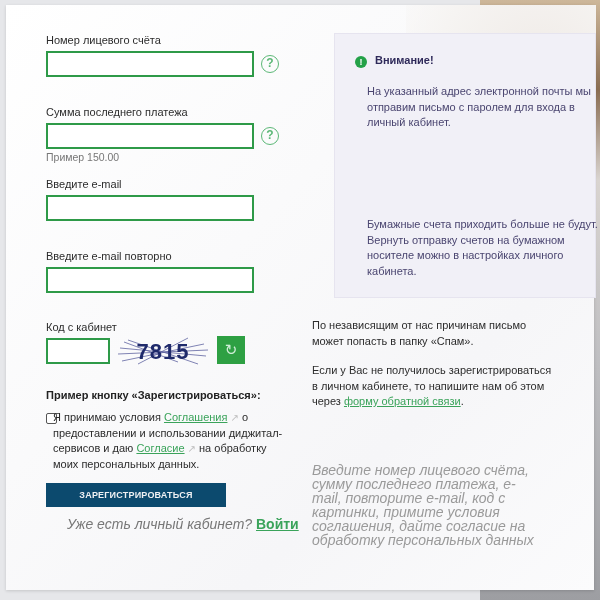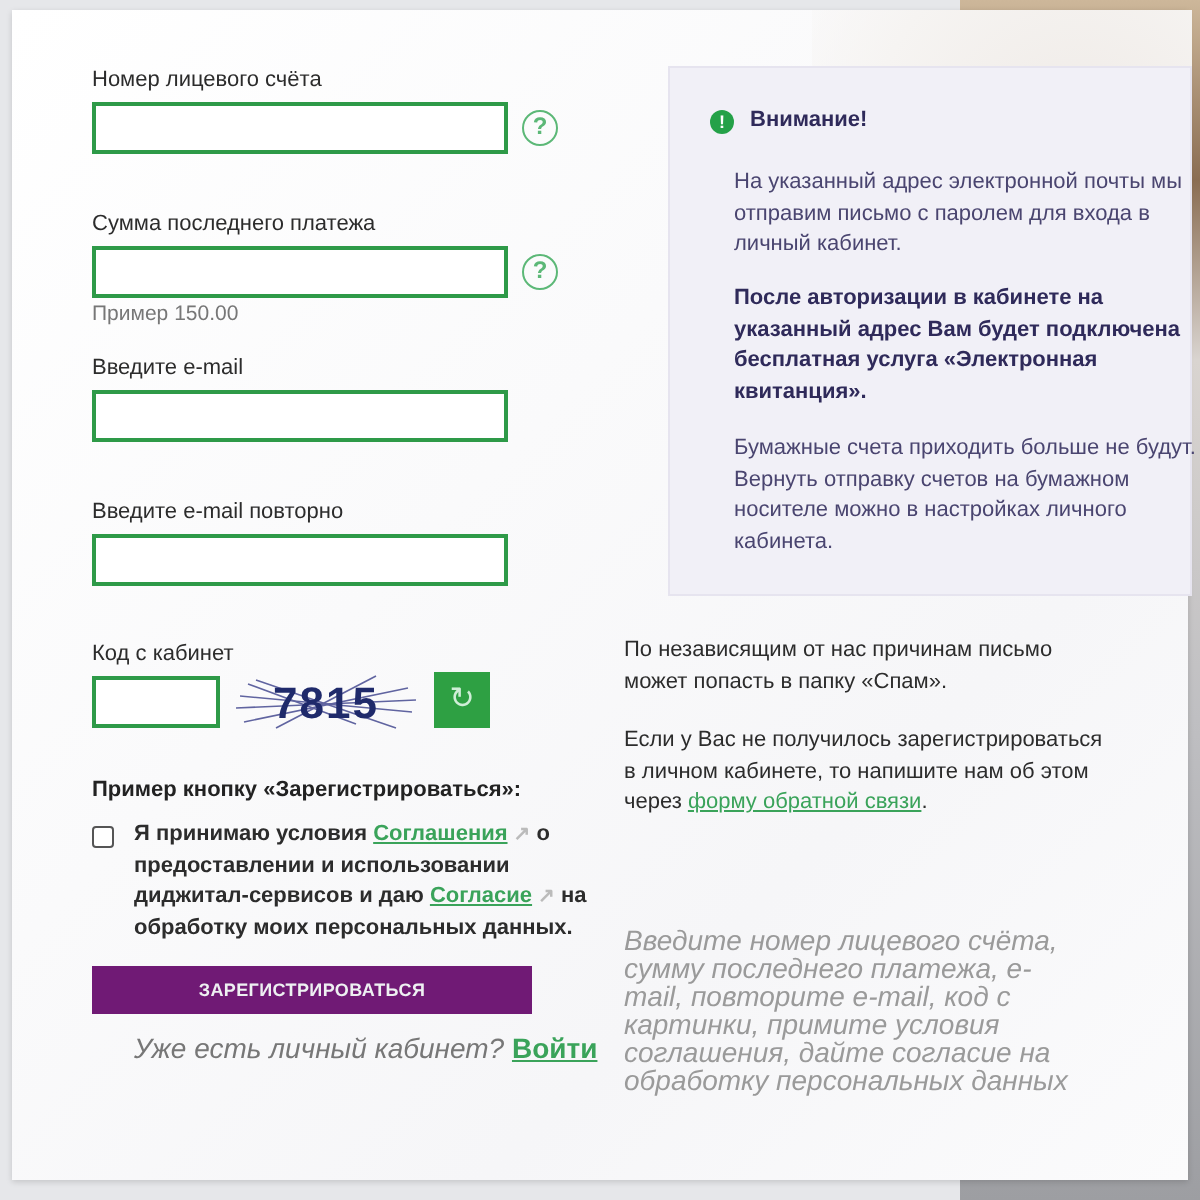--- a/index.html
+++ b/index.html
@@ -50,28 +50,28 @@
       background: #2ea043; color: #cfeed7; font-size: 15px; text-align: center; line-height: 28px;
     }
     .agree-title {
       position: absolute; left: 46px; top: 389px; font-size: 11px; font-weight: bold; color: #222;
     }
     .checkbox {
       position: absolute; left: 46px; top: 413px; width: 11px; height: 11px;
       border: 1.5px solid #555; border-radius: 2px; background: #fff;
     }
     .agree-text {
-      position: absolute; left: 67px; top: 410px; width: 230px;
-      font-size: 11px; line-height: 15.5px; color: #2c2c2c; font-weight: bold;
+      position: absolute; left: 53px; top: 410px; width: 230px;
+      font-size: 11px; line-height: 15.5px; color: #2c2c2c;
     }
     .agree-text .link { color: #3aa35a; text-decoration: underline; }
     .ext { color: #bbb; font-size: 10px; margin-left: 3px; }
     .register-btn {
-      position: absolute; left: 46px; top: 483px; width: 220px; height: 24px;
-      background: #701a75; color: #eef0f2; font-size: 9px; font-weight: bold;
+      position: absolute; left: 46px; top: 483px; width: 180px; height: 24px;
+      background: #0c4a6e; color: #eef0f2; font-size: 9px; font-weight: bold;
       text-align: center; line-height: 24px; letter-spacing: 0.2px;
     }
     .login-line {
       position: absolute; left: 67px; top: 516px; font-size: 14px; color: #777; font-style: italic;
     }
     .login-line .link { color: #3aa35a; text-decoration: underline; font-style: normal; font-weight: bold; }
     .notice {
       position: absolute; left: 292px; top: 33px; width: 262px; height: 265px;
       background: #f1f0f7; border: 1px solid #e6e4ef; margin-left: 42px;
     }
@@ -149,21 +149,20 @@
 <div class="login-line">
   <span>Уже есть личный кабинет?</span>
   <span class="link">Войти</span>
 </div>
 
 <div class="notice">
   <div class="notice-head">
     <span class="notice-icon">!</span><span>Внимание!</span>
   </div>
   <div class="notice-p" style="top:50px;">На указанный адрес электронной почты мы отправим письмо с паролем для входа в личный кабинет.</div>
-  <div class="notice-p bold" style="top:108px;">После авторизации в кабинете на указанный адрес Вам будет подключена бесплатная услуга «Электронная квитанция».</div>
   <div class="notice-p" style="top:183px;">Бумажные счета приходить больше не будут. Вернуть отправку счетов на бумажном носителе можно в настройках личного кабинета.</div>
 </div>
 
 <div class="right-p" style="top:318px;">По независящим от нас причинам письмо может попасть в папку «Спам».</div>
 <div class="right-p" style="top:363px;">
   <span>Если у Вас не получилось зарегистрироваться в личном кабинете, то напишите нам об этом через </span><span class="link">форму обратной связи</span><span>.</span>
 </div>
 <div class="instructions">Введите номер лицевого счёта, сумму последнего платежа, e-mail, повторите e-mail, код с картинки, примите условия соглашения, дайте согласие на обработку персональных данных</div>
 
 </body></html>

